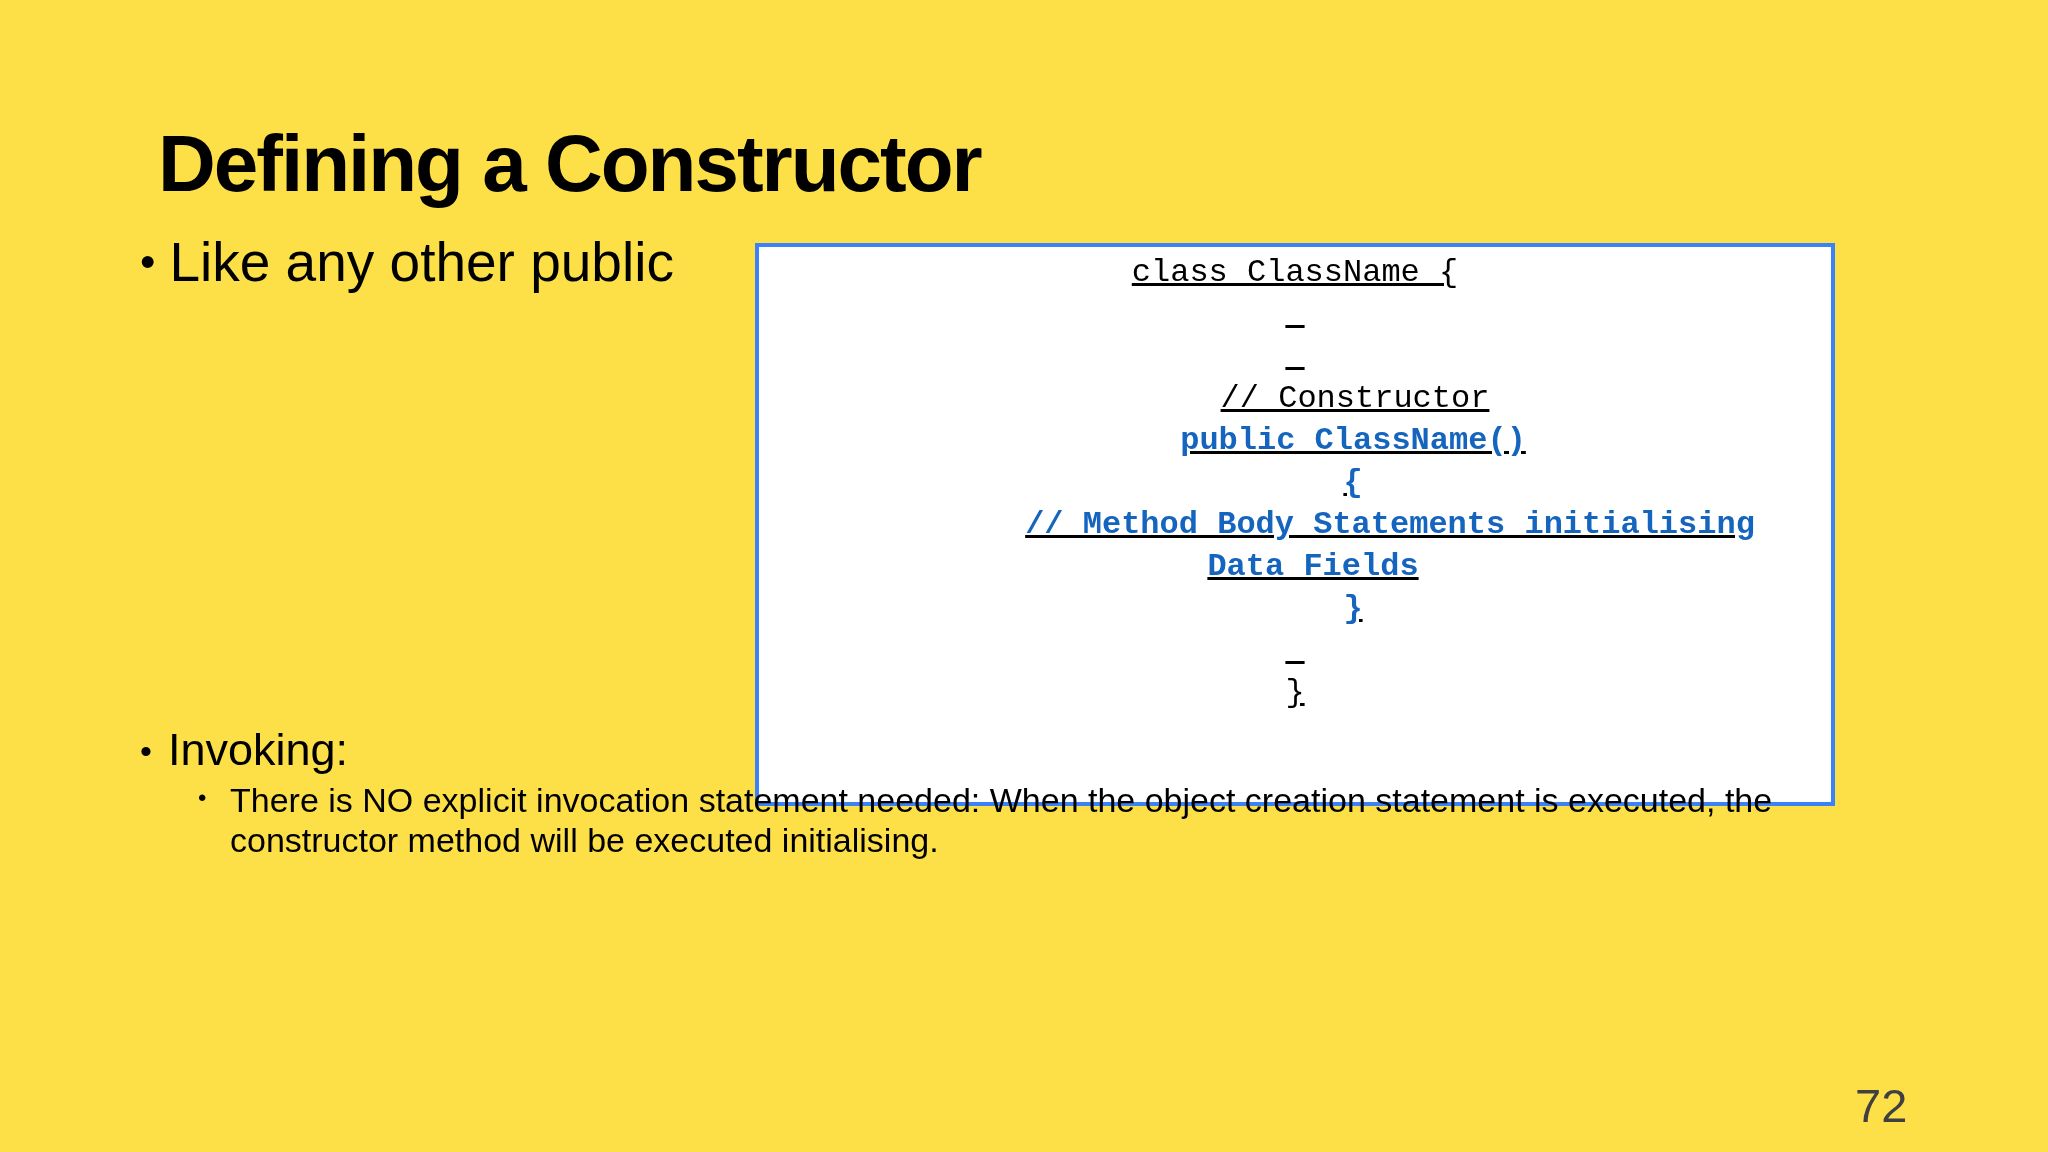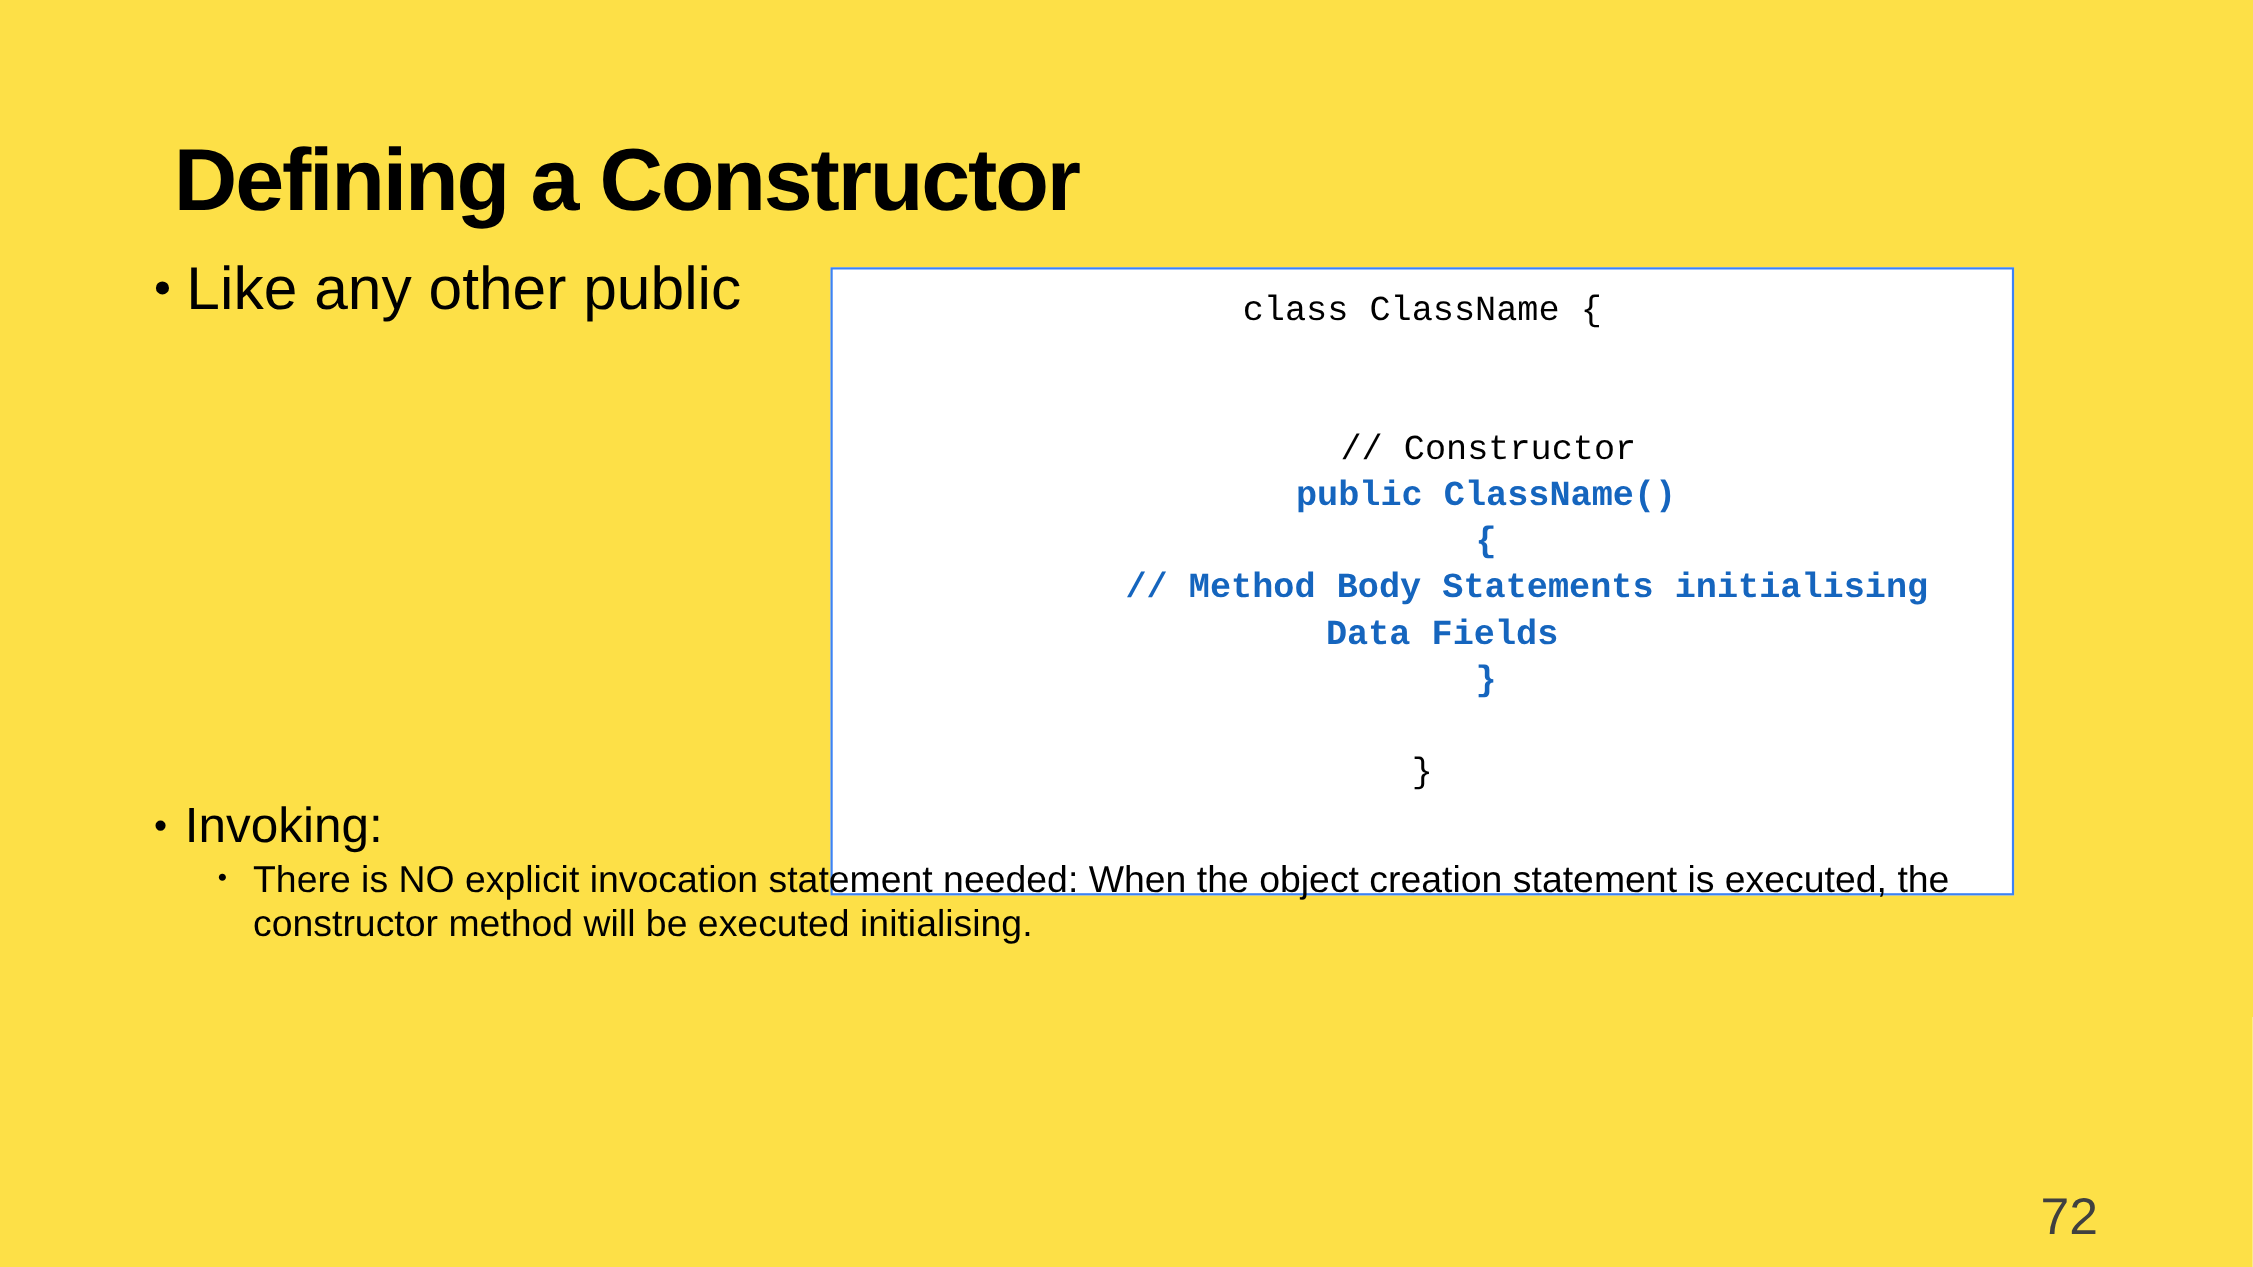--- a/index.html
+++ b/index.html
@@ -61,25 +61,26 @@
     width: 18px;
   }
   .sub-bullet .sub-line.second { padding-left: 32px; }
 
   .code-box {
     position: absolute;
     left: 755px;
     top: 243px;
     width: 1072px;
     height: 550px;
-    border: 2px solid #3b82f6;
+    border: 4px solid #3b82f6;
     background: #ffffff;
     z-index: 1;
-    padding-top: 17px;
+    padding-top: 5px;
     box-sizing: content-box;
+    text-decoration: underline;
   }
   .code-line {
     font-family: "Liberation Mono", "DejaVu Sans Mono", monospace;
     font-size: 32px;
     line-height: 42px;
     text-align: center;
     white-space: pre;
     color: #000000;
   }
   .code-line.blue {

